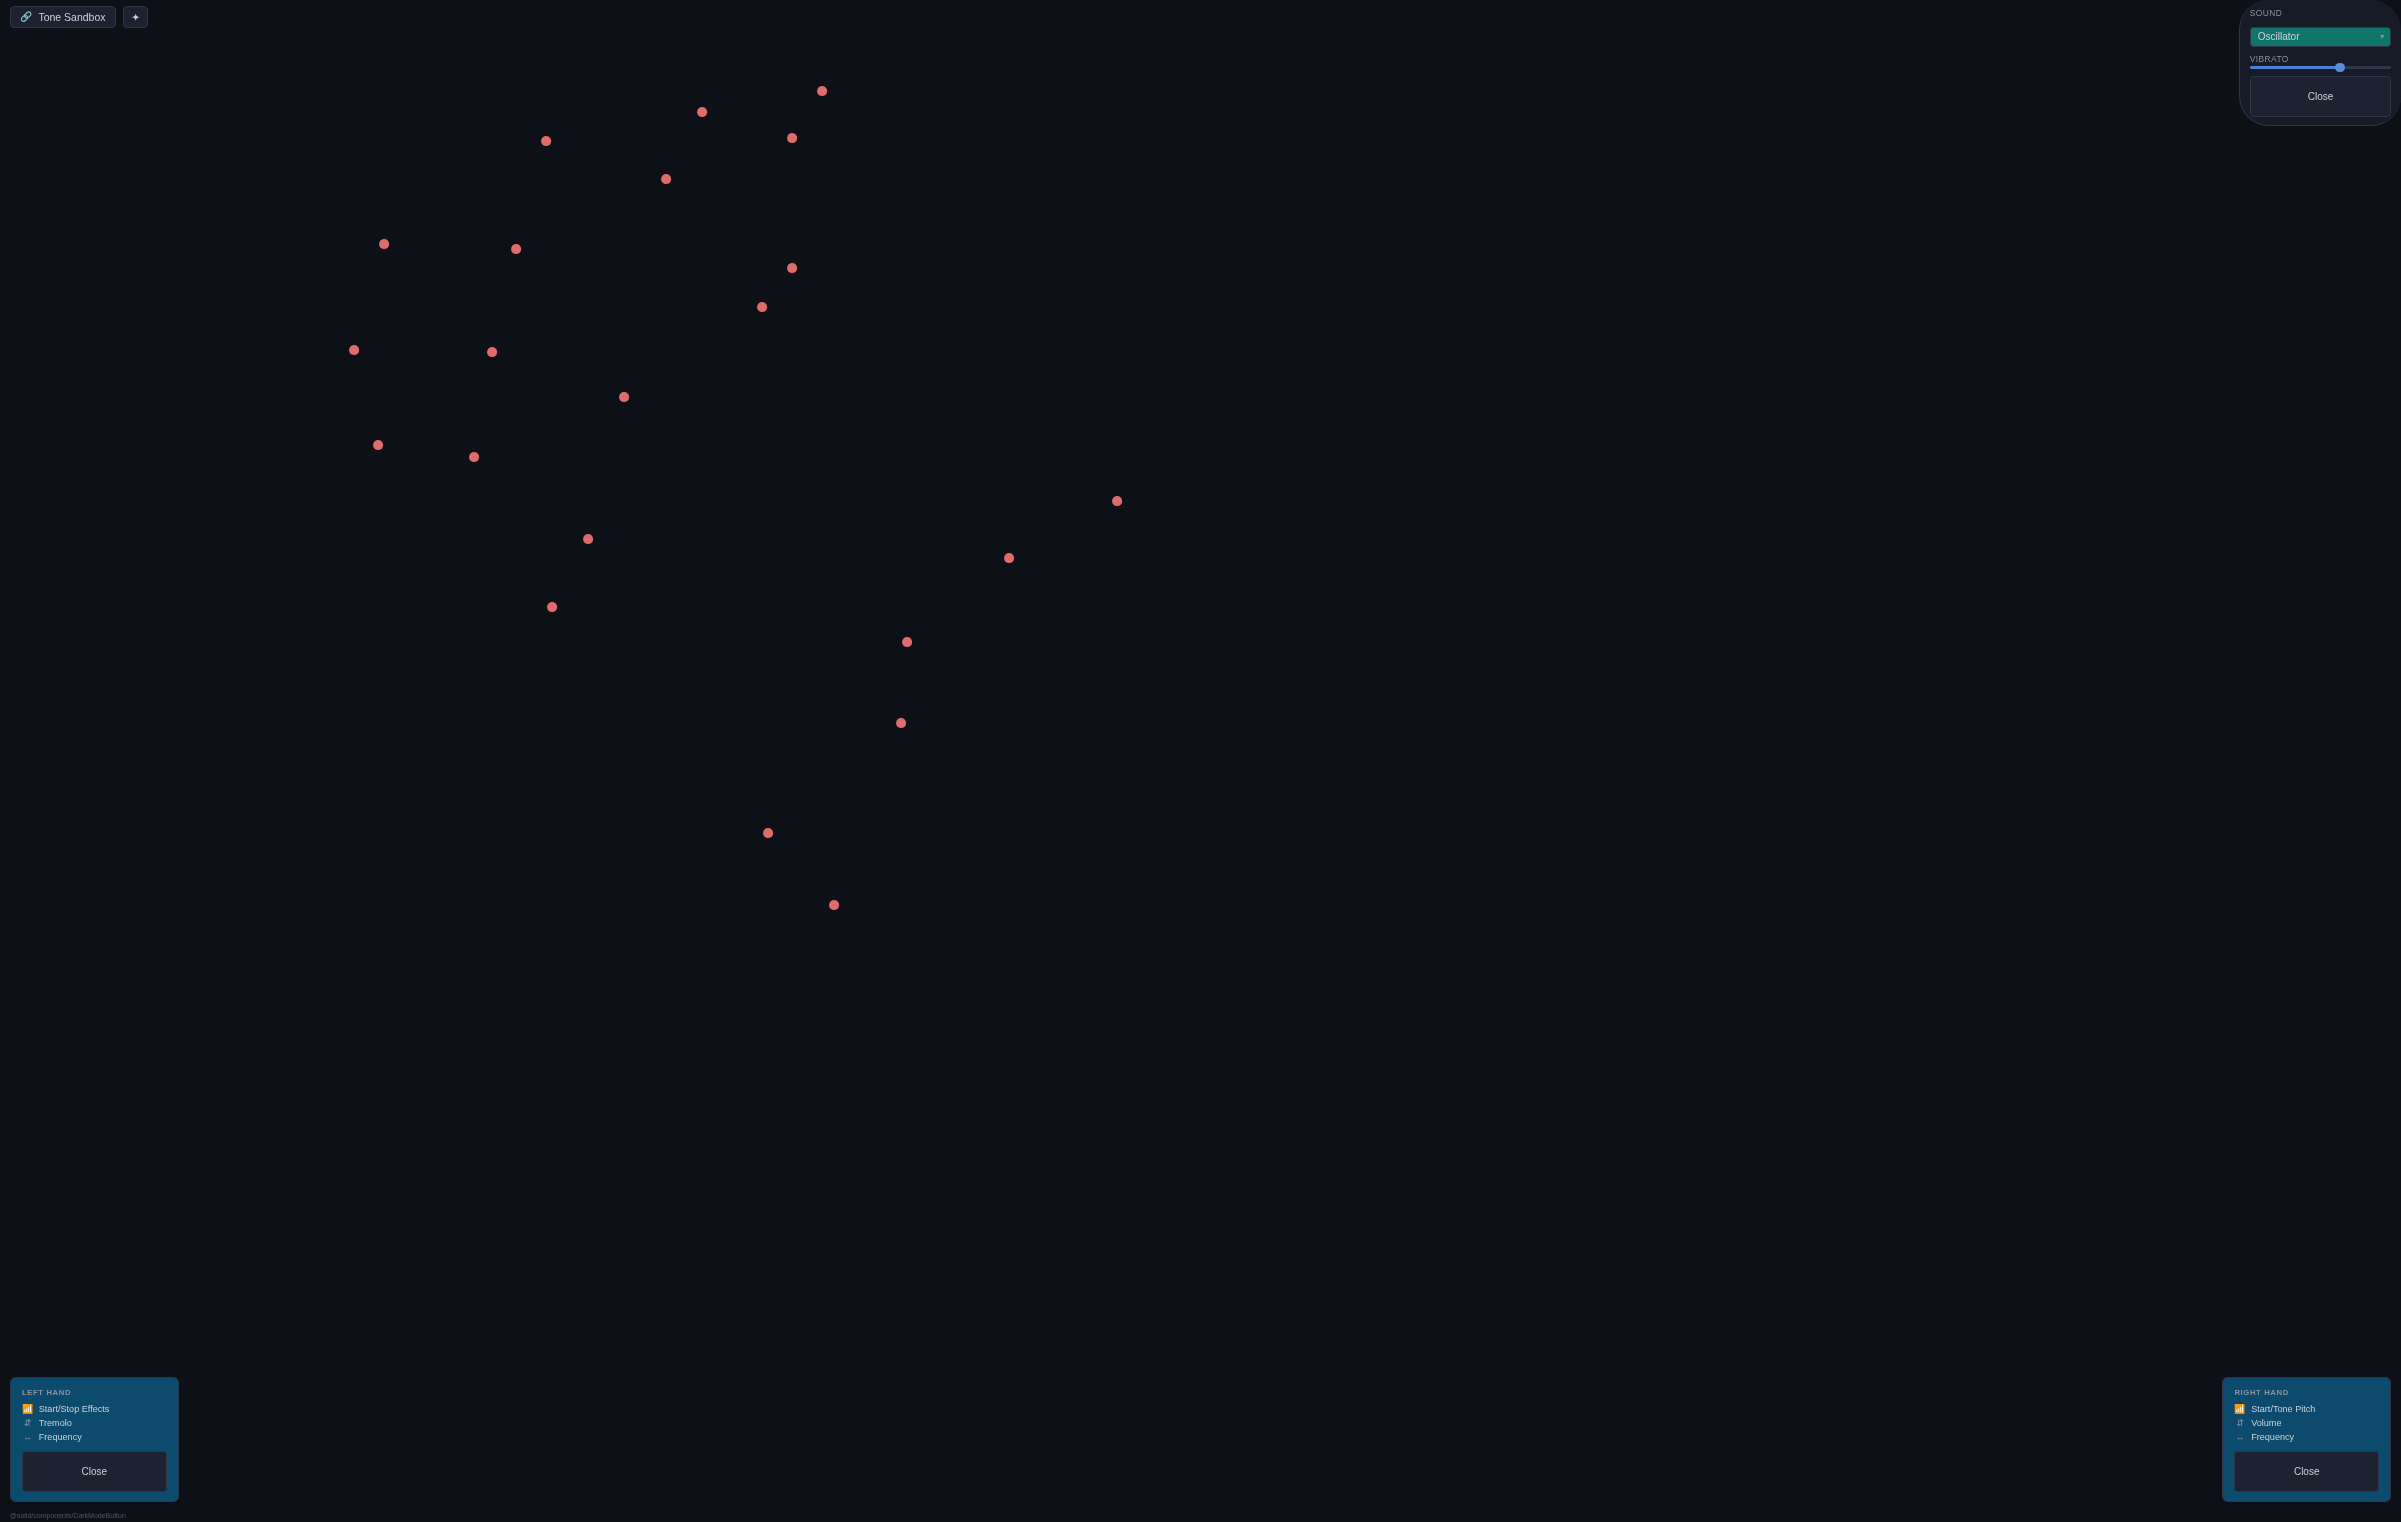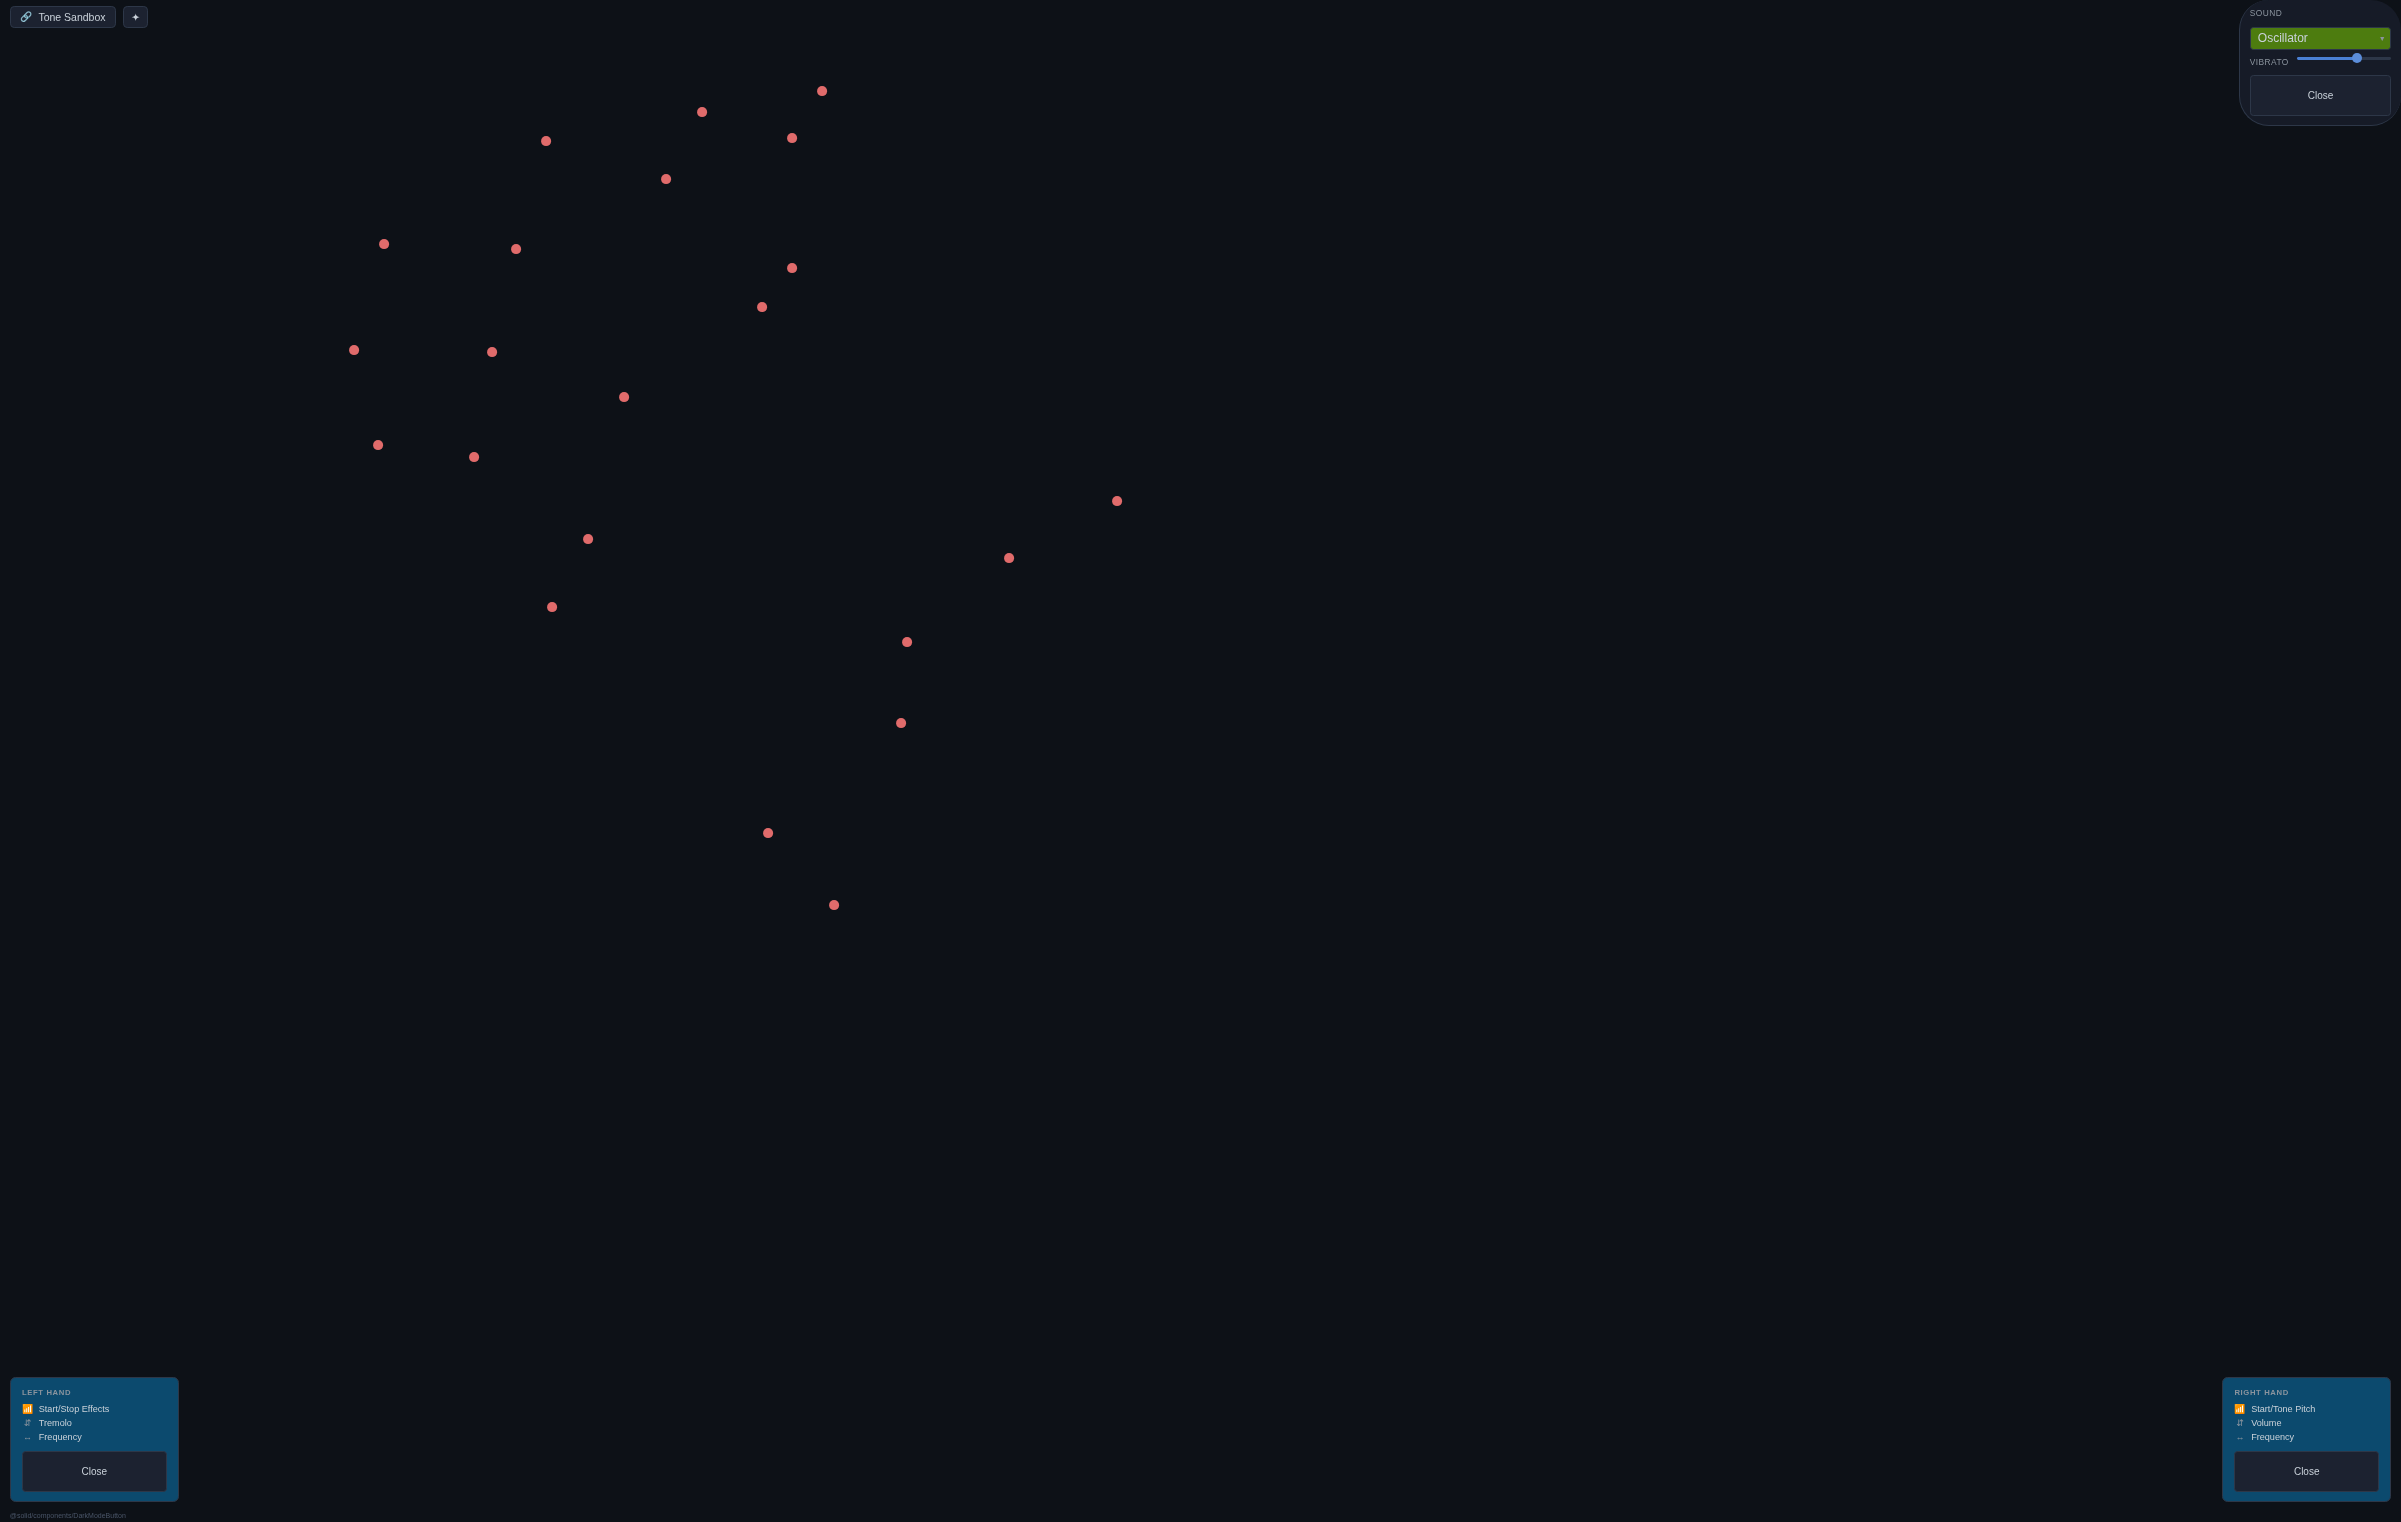--- a/index.html
+++ b/index.html
@@ -103,42 +103,42 @@
     }
 
     .select-wrapper {
       position: relative;
       display: flex;
       align-items: center;
     }
 
     .select-wrapper select {
       width: 100%;
-      background: #4d7c0f;
+      background: #0f766e;
       border: 0.7px solid #2d3748;
       border-radius: 3.5px;
       color: #c9d1d9;
       padding: 3.5px 19.7px 3.5px 7px;
-      font-size: 12px;
+      font-size: 10px;
       appearance: none;
       cursor: pointer;
     }
 
     .select-arrow {
       position: absolute;
       right: 5.6px;
       color: #8b949e;
       font-size: 7px;
       pointer-events: none;
     }
 
     .vibrato-section {
       display: flex;
-      flex-direction: row;
-      gap: 8px;
+      flex-direction: column;
+      gap: 1px;
     }
 
     .slider {
       -webkit-appearance: none;
       width: 100%;
       height: 2.8px;
       border-radius: 1.4px;
       background: linear-gradient(to right, #4a80d4 0%, #4a80d4 65%, #2d3748 65%, #2d3748 100%);
       outline: none;
       cursor: pointer;

